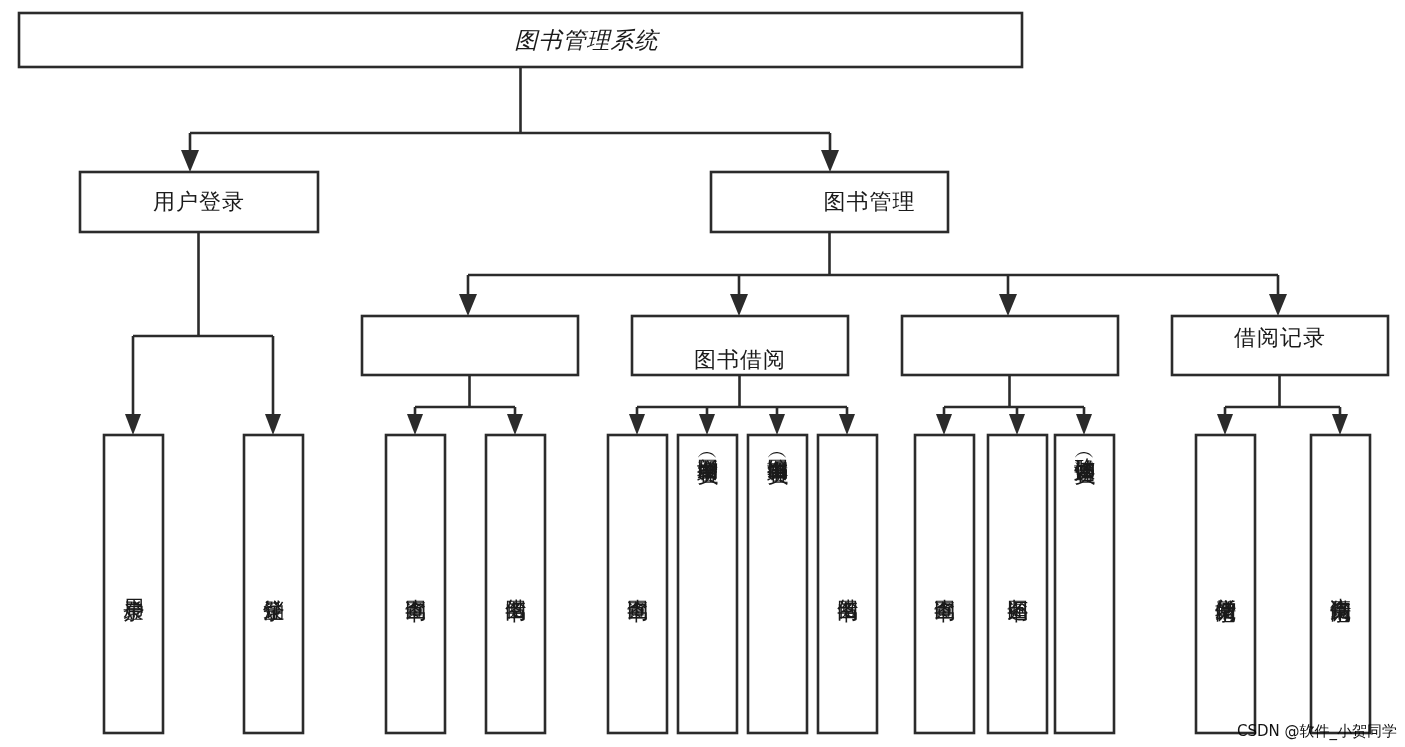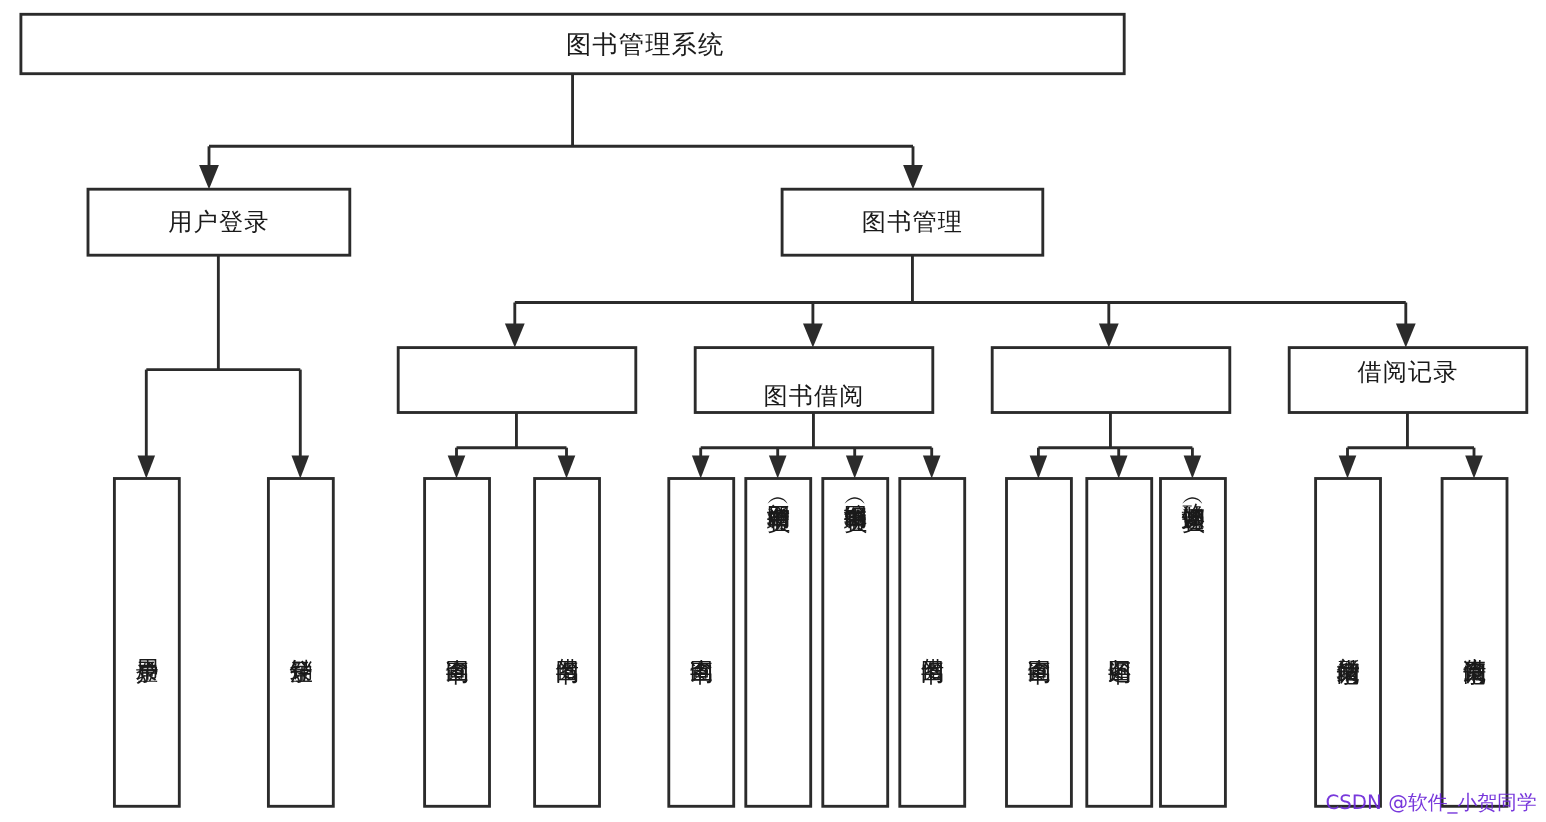--- a/index.html
+++ b/index.html
@@ -76,22 +76,22 @@
     white-space: nowrap;
   }
   .title-text {
     font-size: 23px;
   }
   .watermark {
     position: absolute;
     right: 8px;
     bottom: 6px;
     font-family: "DejaVu Sans", "Liberation Sans", sans-serif;
-    font-size: 18px;
-    color: #6d28d9;
+    font-size: 15px;
+    color: #000000;
     white-space: nowrap;
     opacity: 0.92;
   }
 </style>
 </head>
 <body>
 
 <div id="diagram-root">
 
   <svg class="diagram-canvas" viewBox="0 0 1405 747">
@@ -191,29 +191,29 @@
     <rect class="node-box" x="678" y="435" width="59" height="298"></rect>
     <rect class="node-box" x="748" y="435" width="59" height="298"></rect>
     <rect class="node-box" x="818" y="435" width="59" height="298"></rect>
     <rect class="node-box" x="915" y="435" width="59" height="298"></rect>
     <rect class="node-box" x="988" y="435" width="59" height="298"></rect>
     <rect class="node-box" x="1055" y="435" width="59" height="298"></rect>
     <rect class="node-box" x="1196" y="435" width="59" height="298"></rect>
     <rect class="node-box" x="1311" y="435" width="59" height="298"></rect>
   </svg>
 
-  <div class="horiz-text-wrap" style="left:19px; top:13px; width:1135px; height:54px;">
+  <div class="horiz-text-wrap" style="left:19px; top:13px; width:1135px; height:54px;font-style:italic;">
     <span class="horiz-text title-text">图书管理系统</span>
   </div>
 
   <div class="horiz-text-wrap" style="left:80px; top:172px; width:238px; height:60px;">
     <span class="horiz-text">用户登录</span>
   </div>
 
-  <div class="horiz-text-wrap" style="left:711px; top:172px; width:237px; height:60px;">
+  <div class="horiz-text-wrap" style="left:711px; top:172px; width:237px; height:60px;padding-left:40px;">
     <span class="horiz-text">图书管理</span>
   </div>
 
 
   <div class="horiz-text-wrap" style="left:632px; top:316px; width:216px; height:59px;align-items:flex-end;">
     <span class="horiz-text">图书借阅</span>
   </div>
 
 
   <div class="horiz-text-wrap" style="left:1172px; top:316px; width:216px; height:44px;">

